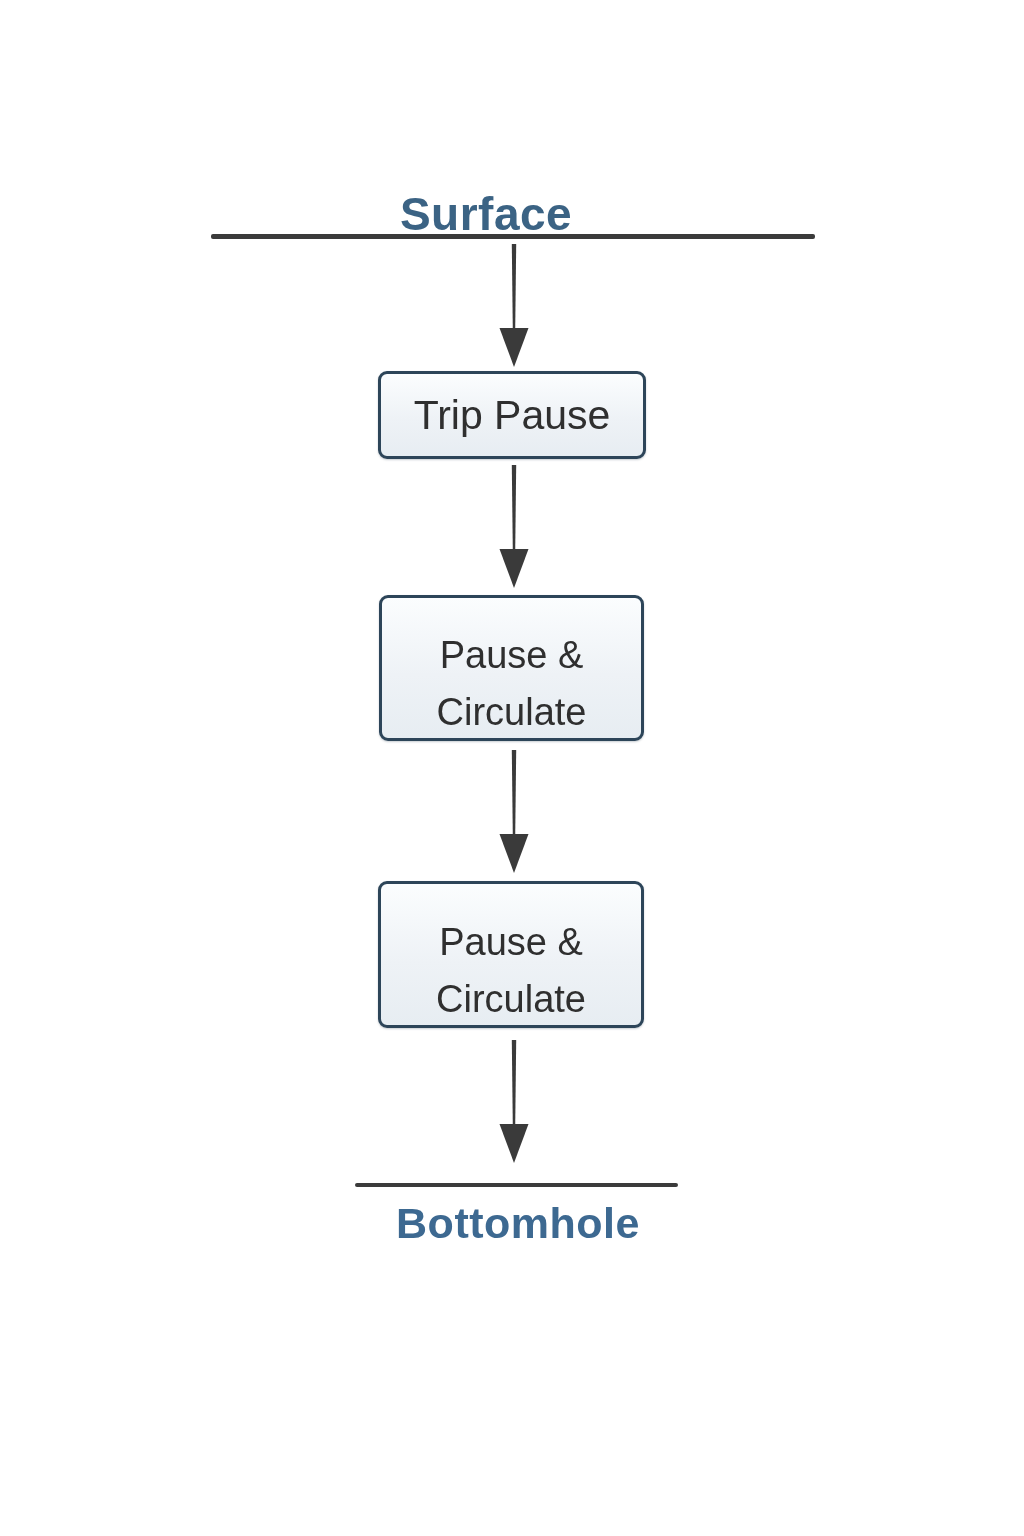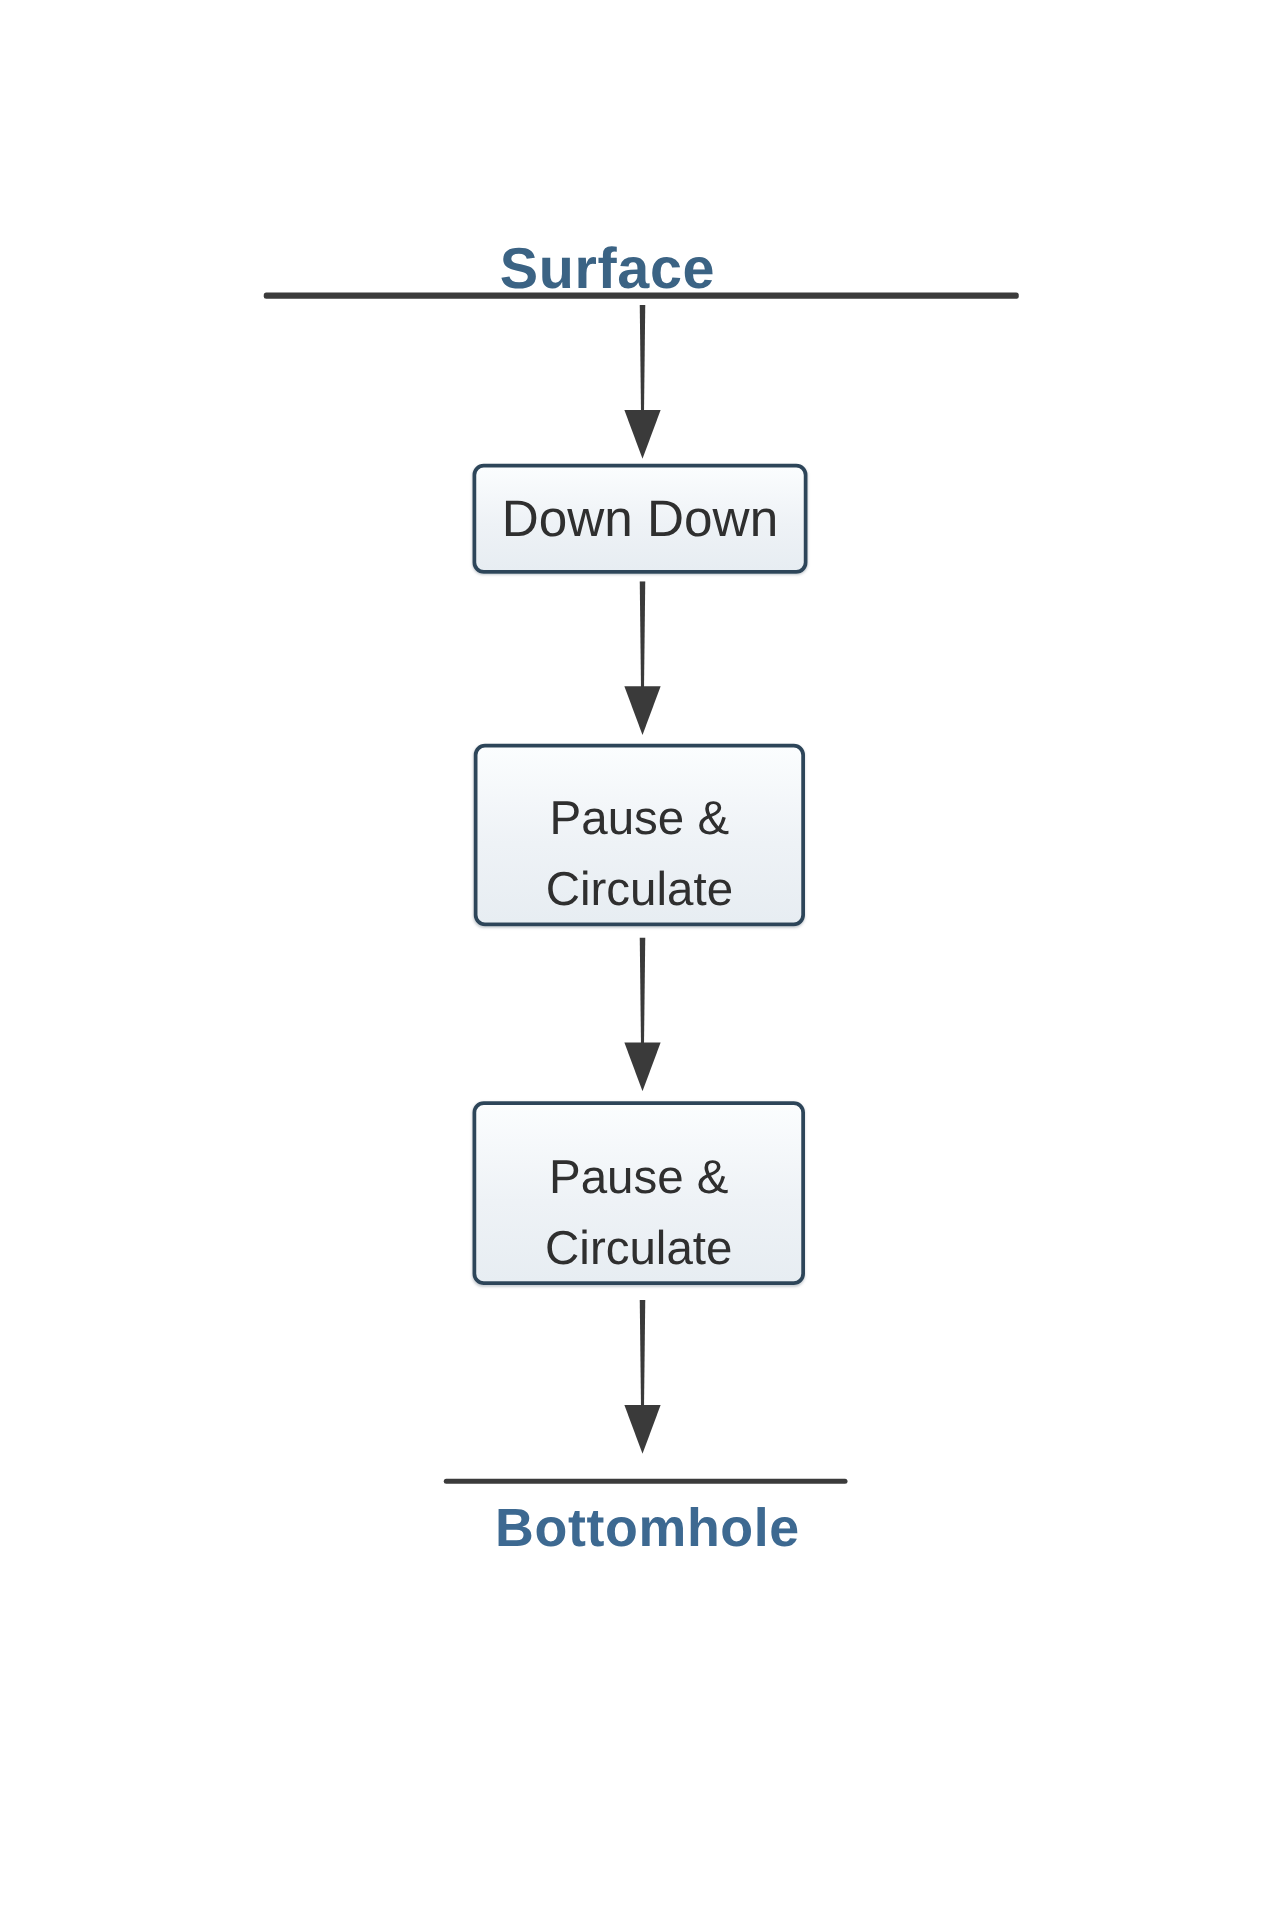--- a/index.html
+++ b/index.html
@@ -114,21 +114,21 @@
   <div class="surface-label">Surface</div>
 
   <div class="surface-line"></div>
 
   <svg class="arrow arrow-1" viewBox="0 0 40 125">
     <polygon points="17.8,0 22.2,0 21.2,86 18.8,86" fill="#3a3a3a"></polygon>
     <polygon points="5.5,84 34.5,84 20,123" fill="#3a3a3a"></polygon>
   </svg>
 
   <div class="node node-1">
-    <span class="node-label">Down Down</span>
+    <span class="node-label">Trip Pause</span>
   </div>
 
   <svg class="arrow arrow-2" viewBox="0 0 40 125">
     <polygon points="17.8,0 22.2,0 21.2,86 18.8,86" fill="#3a3a3a"></polygon>
     <polygon points="5.5,84 34.5,84 20,123" fill="#3a3a3a"></polygon>
   </svg>
 
   <div class="node node-2">
     <span class="node-label">Pause &amp; Circulate</span>
   </div>

